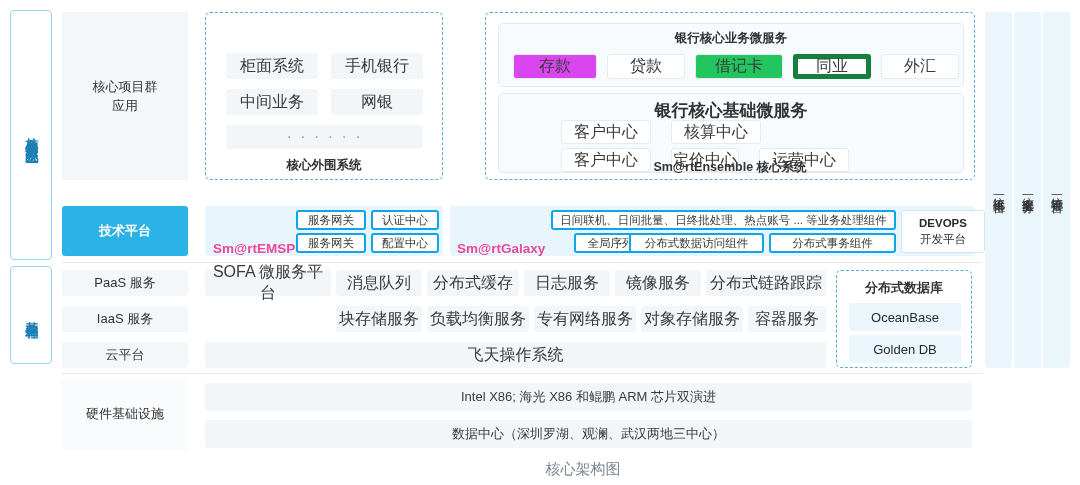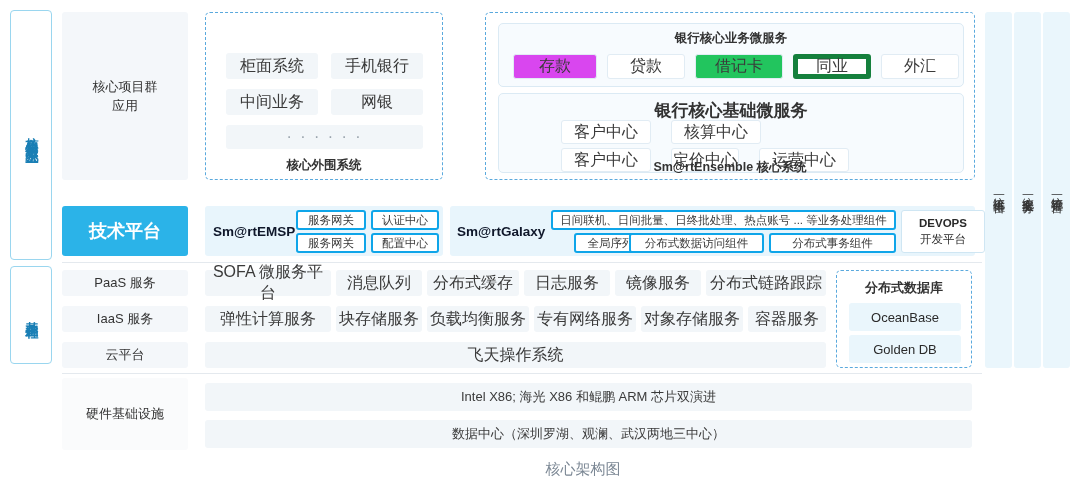--- a/index.html
+++ b/index.html
@@ -68,35 +68,35 @@
     text-align: center;
     width: 100%;
   }
 
   
   .techlabel {
     position: absolute;
     background: #2bb3e8;
     border-radius: 3px;
     color: #fff;
-    font-size: 18px;
+    font-size: 13px;
     font-weight: bold;
     display: flex; align-items: center; justify-content: center;
   }
   .bluepanel {
     position: absolute;
     background: #e8f5fc;
     border-radius: 3px;
   }
   .brand {
     position: absolute;
     font-size: 13.5px;
     font-weight: bold;
-    color: #0f172a;
-    display: flex; align-items: center;
+    color: #ec4899;
+    display: flex; align-items: flex-end;
   }
   .wcell {
     position: absolute;
     background: #ffffff;
     border: 2px solid #0ea5e9;
     border-radius: 3px;
     display: flex; align-items: center; justify-content: center;
     font-size: 11.5px;
     color: #3a3a3a;
   }
@@ -315,23 +315,20 @@
   <div class="cell" style="position:absolute; left:524px; top:270px; width:86px; height:26px;">
     <span>日志服务</span>
   </div>
   <div class="cell" style="position:absolute; left:615px; top:270px; width:86px; height:26px;">
     <span>镜像服务</span>
   </div>
   <div class="cell" style="position:absolute; left:706px; top:270px; width:120px; height:26px;">
     <span>分布式链路跟踪</span>
   </div>
 
-  <div class="cell" style="position:absolute; left:205px; top:306px; width:126px; height:26px;">
-    <span>弹性计算服务</span>
-  </div>
   <div class="cell" style="position:absolute; left:336px; top:306px; width:86px; height:26px;">
     <span>块存储服务</span>
   </div>
   <div class="cell" style="position:absolute; left:427px; top:306px; width:102px; height:26px;">
     <span>负载均衡服务</span>
   </div>
   <div class="cell" style="position:absolute; left:534px; top:306px; width:102px; height:26px;">
     <span>专有网络服务</span>
   </div>
   <div class="cell" style="position:absolute; left:641px; top:306px; width:102px; height:26px;">

